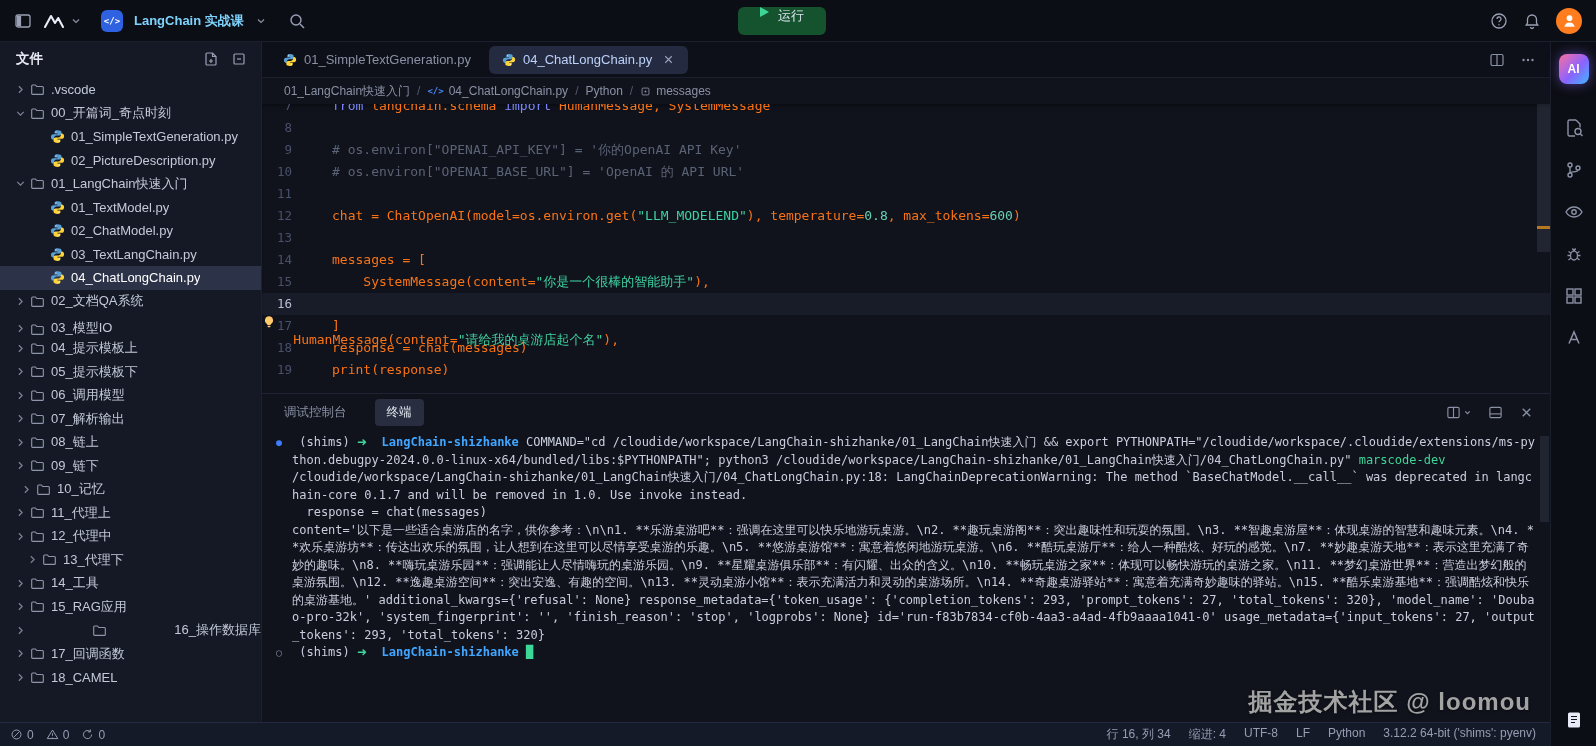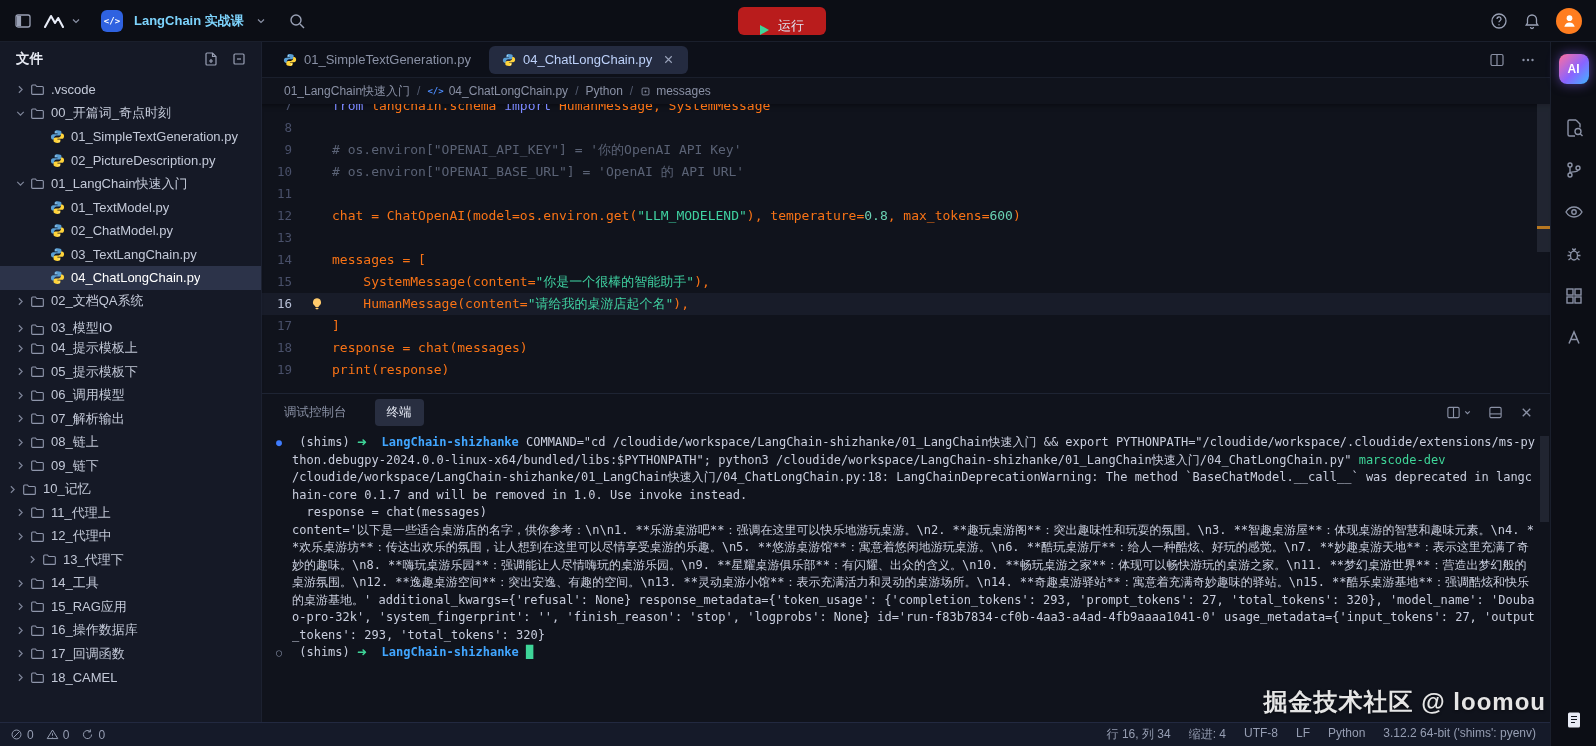--- a/index.html
+++ b/index.html
@@ -14,22 +14,22 @@
               display:flex; align-items:center; padding:0 14px; position:relative; z-index:5; }
   .tb-left { display:flex; align-items:center; gap:11px; }
   .tb-icon { width:18px; height:18px; color:#9aa1b5; display:inline-flex; align-items:center; justify-content:center; }
   .tb-icon svg { width:100%; height:100%; }
   .logo-wrap { display:flex; align-items:center; gap:3px; }
   .logo { width:24px; height:18px; }
   .chev-sm { width:12px; height:12px; color:#8a91a5; }
   .proj-icon { width:22px; height:22px; border-radius:6px; background:#2f62e0; color:#fff; margin-left:8px;
                font:bold 9px "DejaVu Sans Mono",monospace; display:flex; align-items:center; justify-content:center; }
   .proj-name { font-size:13px; font-weight:bold; color:#7dd3fc; }
-  .run-btn { position:absolute; left:49%; transform:translateX(-50%); top:7px; height:28px; background:#b91c1c;
-             border-radius:6px; display:flex; align-items:flex-end; gap:9px; padding:0 22px; font-size:13px; color:#dfe4f0; cursor:pointer; }
+  .run-btn { position:absolute; left:49%; transform:translateX(-50%); top:7px; height:28px; background:#14532d;
+             border-radius:6px; display:flex; align-items:flex-start; gap:9px; padding:0 22px; font-size:13px; color:#dfe4f0; cursor:pointer; }
   .play { width:0; height:0; border-left:9px solid #3ed598; border-top:5.5px solid transparent; border-bottom:5.5px solid transparent; }
   .tb-right { margin-left:auto; display:flex; align-items:center; gap:15px; }
   .avatar { width:26px; height:26px; border-radius:50%; background:#ff7d1f; display:flex; align-items:center; justify-content:center; overflow:hidden; }
   .avatar svg { width:17px; height:17px; }
 
   
   .mid { flex:1; display:flex; min-height:0; }
   .main-left { flex:1; min-width:0; display:flex; flex-direction:column; }
   .workrow { flex:1; display:flex; min-height:0; }
 
@@ -64,21 +64,21 @@
   .bc-item { display:flex; align-items:center; gap:5px; cursor:pointer; }
   .bc-sep { color:#525a6e; }
   .bc-ic-code { color:#4d8dff; font:bold 9px "DejaVu Sans Mono",monospace; }
   .bc-ic-sym { width:11px; height:11px; color:#8a91a5; }
 
   
   .editor { flex:1; min-height:0; position:relative; overflow:hidden; background:#10131c;
             box-shadow:inset 0 6px 6px -6px rgba(0,0,0,.65); }
   .code-area { margin-top:-9px; font-family:"DejaVu Sans Mono","Liberation Mono",monospace; font-size:13px; }
   .code-line { display:flex; height:22px; line-height:22px; }
-  .code-line.current { background:rgba(125,145,200,.08); }
+  .code-line.current { background:rgba(125,145,200,.08);flex-direction:column; }
   .ln { width:48px; flex:none; text-align:right; padding-right:18px; color:#49506a; font-size:12.5px; }
   .code-line.current .ln { color:#b6bed4; }
   .bulb-slot { width:22px; flex:none; display:flex; align-items:center; }
   .bulb-slot svg { width:14px; height:14px; }
   .code-text { white-space:pre; }
   .tk-pl { color:#f97316; } .tk-kw { color:#7b88ff; } .tk-cm { color:#5a6275; }
   .tk-st { color:#3fd0a0; } .tk-num { color:#6ad1b3; }
   .v-scroll { position:absolute; right:0; top:0; width:13px; height:148px; background:rgba(125,135,160,.16); }
   .ruler-marker { position:absolute; right:0; top:122px; width:13px; height:3px; background:rgba(210,135,30,.85); }
 
@@ -117,22 +117,22 @@
   .rightbar { width:46px; flex:none; background:#0c0e15; border-left:1px solid #1a1f2c; display:flex; flex-direction:column;
               align-items:center; padding-top:12px; }
   .ai-badge { width:30px; height:30px; border-radius:8px; background:linear-gradient(135deg,#ff6f9e,#8a63ff 55%,#3fb6ff);
               color:#fff; font-size:12px; font-weight:bold; display:flex; align-items:center; justify-content:center;
               box-shadow:0 0 12px rgba(140,100,255,.55); cursor:pointer; }
   .rb-icons { display:flex; flex-direction:column; gap:22px; margin-top:34px; color:#8a91a5; }
   .rb-icon { width:20px; height:20px; cursor:pointer; }
   .rb-icon svg { width:100%; height:100%; }
   .rb-bottom { margin-top:auto; margin-bottom:16px; display:flex; flex-direction:column; gap:14px; }
 
-  .watermark { position:absolute; right:50px; bottom:28px; z-index:40; font-size:24px; font-weight:bold; letter-spacing:1px;
-               color:#e5e5e5; text-shadow:0 1px 3px rgba(0,0,0,.45); }
+  .watermark { position:absolute; right:65px; bottom:28px; z-index:40; font-size:24px; font-weight:bold; letter-spacing:1px;
+               color:#a3a3a3; text-shadow:0 1px 3px rgba(0,0,0,.45); }
 </style>
 </head>
 <body>
 
 <div class="app">
 
   <div class="titlebar">
     <div class="tb-left">
       <span class="tb-icon">
         <svg viewBox="0 0 18 18" fill="none" stroke="currentColor" stroke-width="1.3">
@@ -421,21 +421,21 @@
                     <path d="M6 4l4 4-4 4"></path>
                   </svg>
                 </span>
                 <span class="tree-ic">
                   <svg viewBox="0 0 16 16" fill="none" stroke="currentColor" stroke-width="1.2">
                     <path d="M1.8 4.2c0-.6.4-1 1-1h3l1.4 1.6h6c.6 0 1 .4 1 1v6.4c0 .6-.4 1-1 1H2.8c-.6 0-1-.4-1-1V4.2z"></path>
                   </svg>
                 </span>
                 <span class="tree-label">09_链下</span>
               </div>
-              <div class="tree-row" style="padding-left: 4px;">
+              <div class="tree-row" style="padding-left: 10px; margin-left: 8px;">
                 <span class="chev">
                   <svg viewBox="0 0 16 16" fill="none" stroke="currentColor" stroke-width="1.5">
                     <path d="M6 4l4 4-4 4"></path>
                   </svg>
                 </span>
                 <span class="tree-ic">
                   <svg viewBox="0 0 16 16" fill="none" stroke="currentColor" stroke-width="1.2">
                     <path d="M1.8 4.2c0-.6.4-1 1-1h3l1.4 1.6h6c.6 0 1 .4 1 1v6.4c0 .6-.4 1-1 1H2.8c-.6 0-1-.4-1-1V4.2z"></path>
                   </svg>
                 </span>
@@ -499,21 +499,21 @@
                     <path d="M6 4l4 4-4 4"></path>
                   </svg>
                 </span>
                 <span class="tree-ic">
                   <svg viewBox="0 0 16 16" fill="none" stroke="currentColor" stroke-width="1.2">
                     <path d="M1.8 4.2c0-.6.4-1 1-1h3l1.4 1.6h6c.6 0 1 .4 1 1v6.4c0 .6-.4 1-1 1H2.8c-.6 0-1-.4-1-1V4.2z"></path>
                   </svg>
                 </span>
                 <span class="tree-label">15_RAG应用</span>
               </div>
-              <div class="tree-row" style="padding-left: 12px;">
+              <div class="tree-row" style="padding-left: 12px; justify-content: space-between;">
                 <span class="chev">
                   <svg viewBox="0 0 16 16" fill="none" stroke="currentColor" stroke-width="1.5">
                     <path d="M6 4l4 4-4 4"></path>
                   </svg>
                 </span>
                 <span class="tree-ic">
                   <svg viewBox="0 0 16 16" fill="none" stroke="currentColor" stroke-width="1.2">
                     <path d="M1.8 4.2c0-.6.4-1 1-1h3l1.4 1.6h6c.6 0 1 .4 1 1v6.4c0 .6-.4 1-1 1H2.8c-.6 0-1-.4-1-1V4.2z"></path>
                   </svg>
                 </span>

